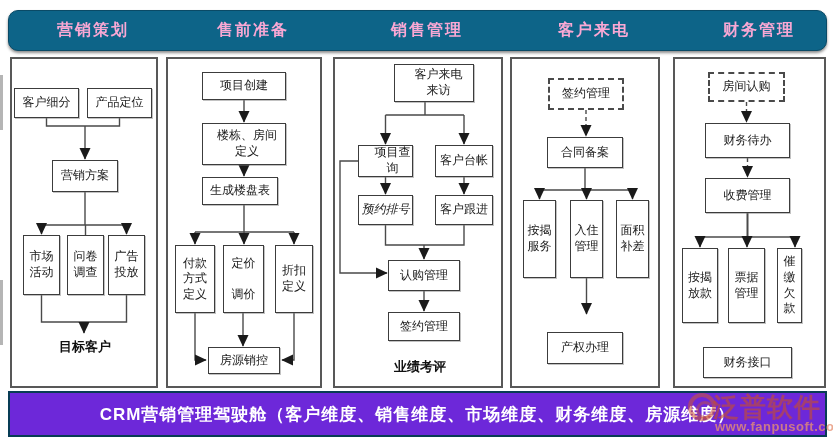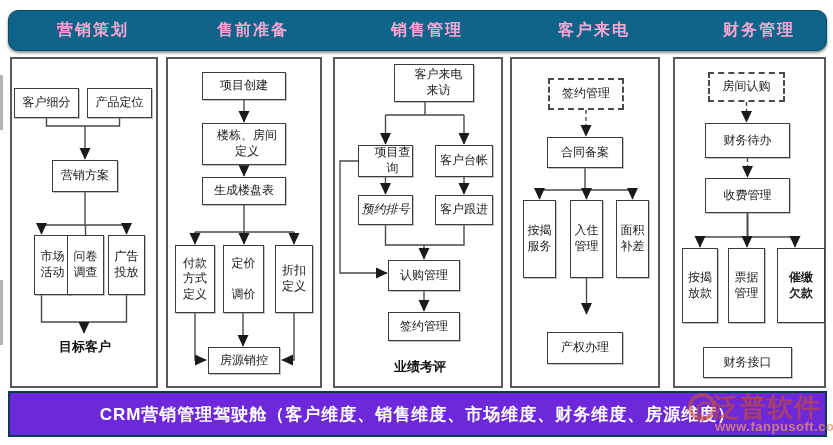--- a/index.html
+++ b/index.html
@@ -118,32 +118,32 @@
       <path d="M700,237 H795"></path>
       <path d="M700,237 V247" marker-end="url(#arr)"></path>
       <path d="M747,237 V247" marker-end="url(#arr)"></path>
       <path d="M795,237 V247" marker-end="url(#arr)"></path>
     </g>
   </svg>
 
   <div class="box" style="left:14px; top:88px; width:65px; height:30px;">客户细分</div>
   <div class="box" style="left:87px; top:88px; width:65px; height:30px;">产品定位</div>
   <div class="box" style="left:52px; top:160px; width:66px; height:32px;">营销方案</div>
-  <div class="box" style="left:34px; top:235px; width:37px; height:60px;">市场
+  <div class="box" style="left:23px; top:235px; width:37px; height:60px;">市场
 活动</div>
   <div class="box" style="left:67px; top:235px; width:37px; height:60px;">问卷
 调查</div>
   <div class="box" style="left:108px; top:235px; width:37px; height:60px;">广告
 投放</div>
   <div class="plain-label" style="left:45px; top:338px; width:80px;">目标客户</div>
 
   <div class="box" style="left:202px; top:72px;  width:84px; height:28px;">项目创建</div>
   <div class="box" style="left:202px; top:123px; width:84px; height:42px;padding-left:6px;">楼栋、房间
 定义</div>
-  <div class="box" style="left:202px; top:177px; width:84px; height:28px;">生成楼盘表</div>
+  <div class="box" style="left:202px; top:177px; width:76px; height:28px;">生成楼盘表</div>
   <div class="box" style="left:175px; top:245px; width:40px; height:68px;">付款
 方式
 定义</div>
   <div class="box" style="left:223px; top:245px; width:41px; height:68px;">定价
 
 调价</div>
   <div class="box" style="left:275px; top:245px; width:38px; height:68px;">折扣
 定义</div>
   <div class="box" style="left:208px; top:347px; width:72px; height:27px;">房源销控</div>
 
@@ -167,21 +167,21 @@
 补差</div>
   <div class="box" style="left:547px; top:332px; width:76px; height:32px;">产权办理</div>
 
   <div class="box dashed" style="left:708px; top:72px; width:77px; height:30px;">房间认购</div>
   <div class="box" style="left:705px; top:123px; width:85px; height:35px;">财务待办</div>
   <div class="box" style="left:705px; top:178px; width:85px; height:35px;">收费管理</div>
   <div class="box" style="left:682px; top:248px; width:36px; height:75px;">按揭
 放款</div>
   <div class="box" style="left:728px; top:248px; width:37px; height:75px;">票据
 管理</div>
-  <div class="box" style="left:777px; top:248px; width:48px; height:75px;font-weight:bold;">催缴
+  <div class="box" style="left:777px; top:248px; width:25px; height:75px;">催缴
 欠款</div>
   <div class="box" style="left:703px; top:347px; width:89px; height:31px;">财务接口</div>
 
   <div class="banner">
     <span>CRM营销管理驾驶舱（客户维度、销售维度、市场维度、财务维度、房源维度）</span>
   </div>
 
   <div class="watermark">
     <div class="wm-ring"></div>
     <div class="wm-name">泛普软件</div>

